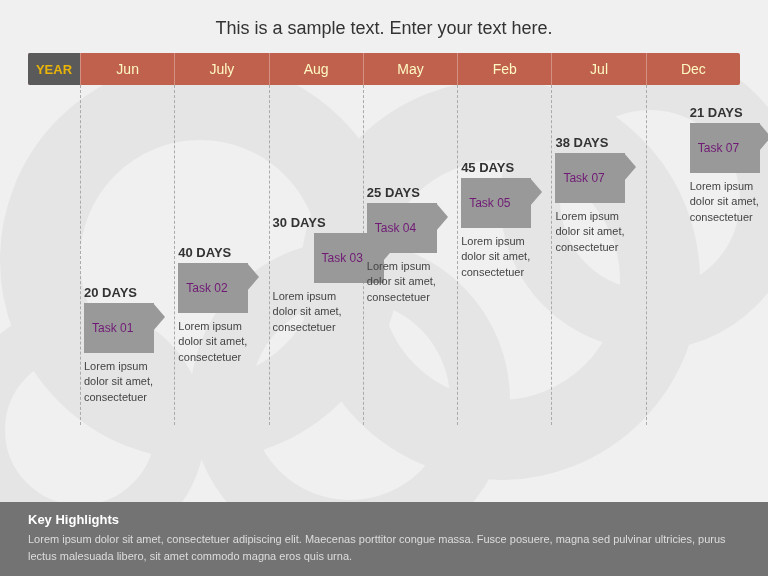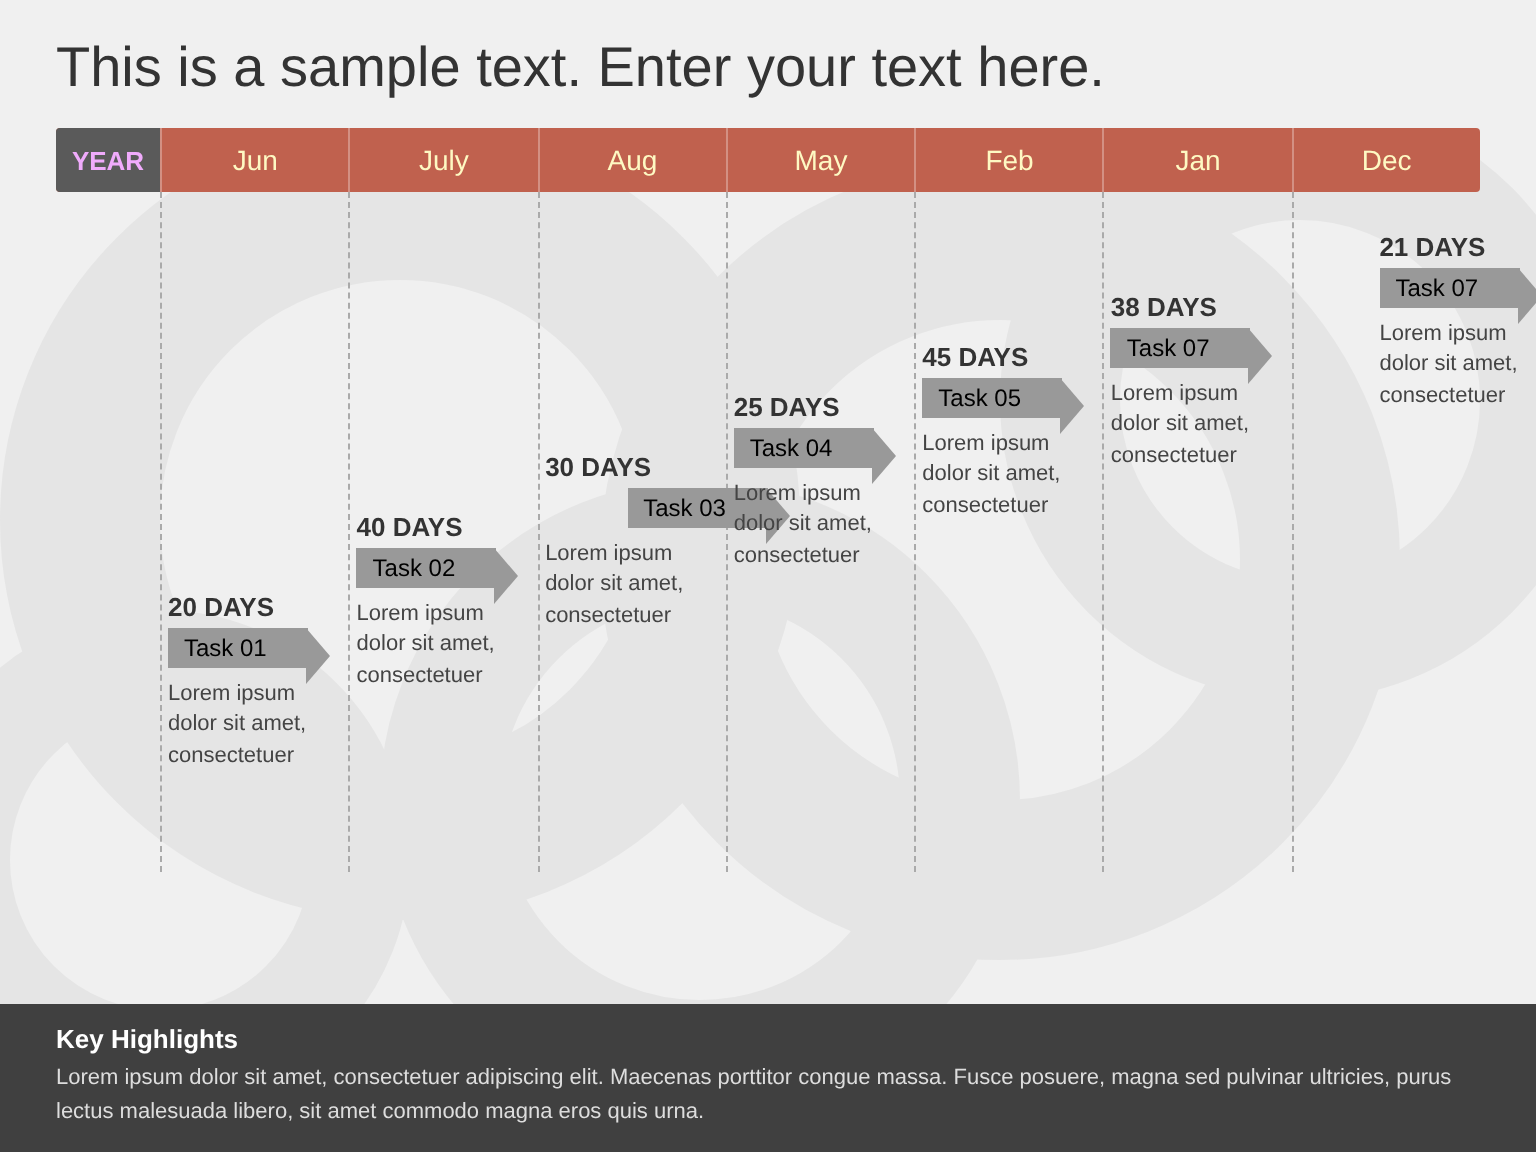--- a/index.html
+++ b/index.html
@@ -28,43 +28,43 @@
       height: 100%;
     }
 
     .main-content {
       position: relative;
       z-index: 1;
       padding: 18px 28px 0 28px;
     }
 
     .title {
-      font-size: 28px;
+      font-size: 18px;
       color: #333;
-      text-align: left;
+      text-align: center;
       margin-bottom: 14px;
       font-weight: normal;
     }
 
     
     .timeline-header {
       display: flex;
       height: 32px;
       background: #c0614e;
       border-radius: 2px;
       overflow: hidden;
     }
 
     .year-label {
       width: 52px;
       background: #5a5a5a;
       display: flex;
       align-items: center;
       justify-content: center;
-      color: #f0abfc;
+      color: #eab308;
       font-weight: bold;
       font-size: 13px;
       flex-shrink: 0;
     }
 
     .month-cell {
       flex: 1;
       display: flex;
       align-items: center;
       justify-content: center;
@@ -93,24 +93,24 @@
 
     
     .task-arrow {
       display: flex;
       align-items: center;
       margin-bottom: 6px;
     }
 
     .task-arrow-body {
       background: #999;
-      color: #000000;
+      color: #701a75;
       font-size: 12px;
       font-weight: 500;
-      padding: 3px 8px;
+      padding: 18px 8px;
       position: relative;
       display: flex;
       align-items: center;
     }
 
     .task-arrow-body::after {
       content: '';
       position: absolute;
       right: -11px;
       top: 0;
@@ -124,21 +124,21 @@
       color: #444;
       line-height: 1.4;
     }
 
     
     .footer {
       position: absolute;
       bottom: 0;
       left: 0;
       right: 0;
-      background: #404040;
+      background: #737373;
       padding: 10px 28px 12px 28px;
       z-index: 2;
     }
 
     .footer-title {
       color: white;
       font-weight: bold;
       font-size: 13px;
       margin-bottom: 4px;
     }
@@ -165,21 +165,21 @@
 <div class="main-content">
   <h1 class="title">This is a sample text. Enter your text here.</h1>
 
   <div class="timeline-header">
     <div class="year-label">YEAR</div>
     <div class="month-cell">Jun</div>
     <div class="month-cell">July</div>
     <div class="month-cell">Aug</div>
     <div class="month-cell">May</div>
     <div class="month-cell">Feb</div>
-    <div class="month-cell">Jan</div>
+    <div class="month-cell">Jul</div>
     <div class="month-cell">Dec</div>
   </div>
 
   <div style="position:relative; height:340px;">
 
     <div style="position:absolute; left:52px; top:0; right:0; height:100%; display:flex;">
       <div class="month-col"></div>
       <div class="month-col"></div>
       <div class="month-col"></div>
       <div class="month-col"></div>

